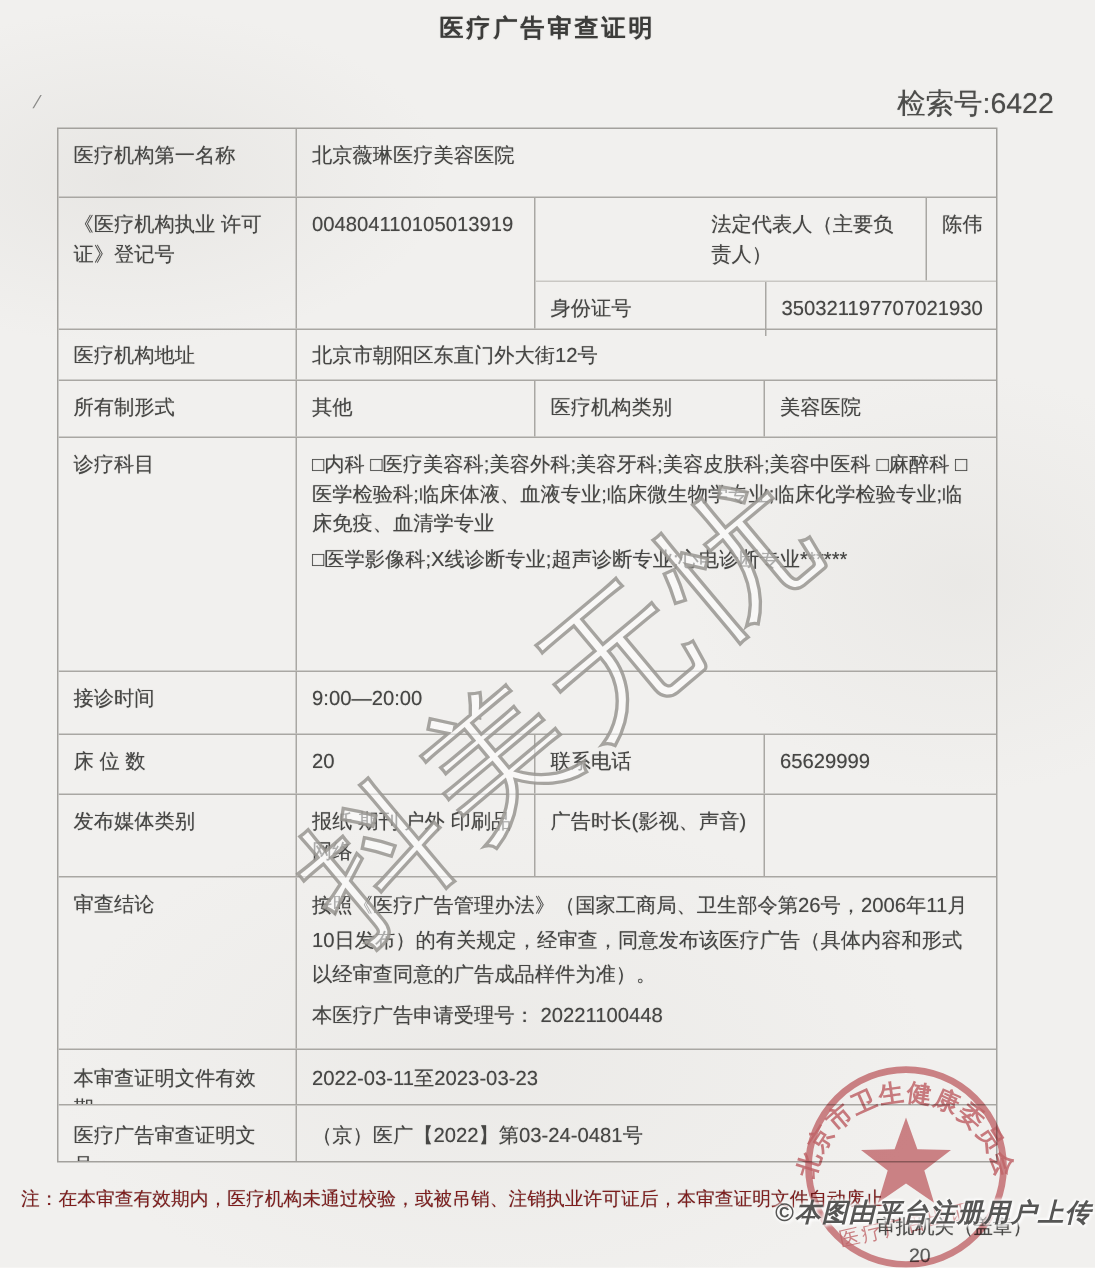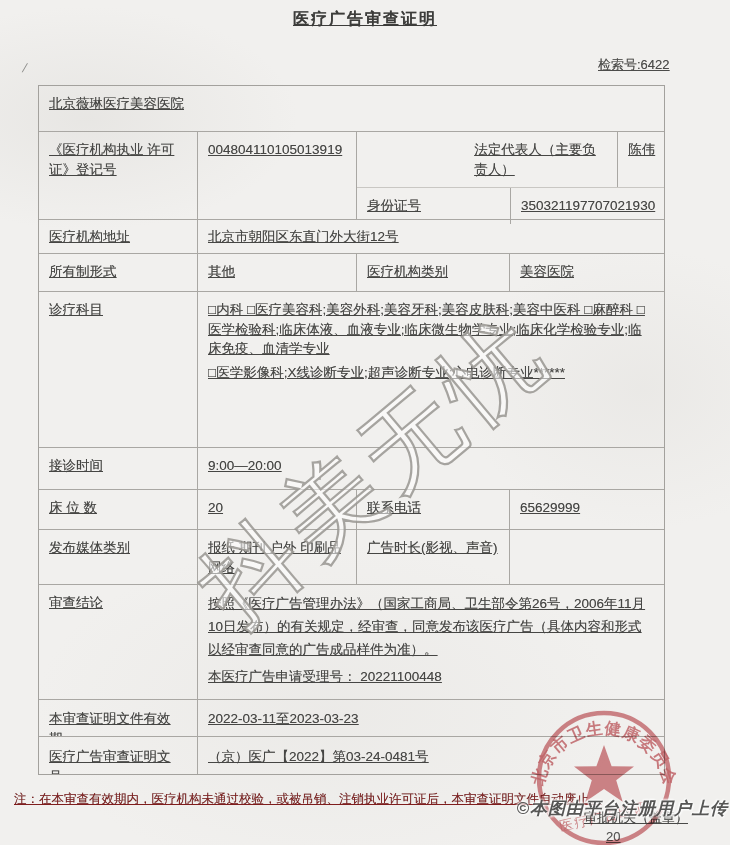--- a/index.html
+++ b/index.html
@@ -8,28 +8,28 @@
     position:relative;
     font-family:"Liberation Sans","DejaVu Sans",sans-serif;
     background:
       radial-gradient(ellipse 300px 160px at 12% 14%, rgba(214,212,208,.35), transparent 70%),
       radial-gradient(ellipse 260px 200px at 88% 46%, rgba(218,216,212,.30), transparent 70%),
       radial-gradient(ellipse 420px 240px at 45% 84%, rgba(221,219,215,.28), transparent 70%),
       #f1f0ee;
     color:#464644;
     overflow:hidden;
   }
-  .txt { text-shadow:0 0 .6px rgba(80,80,78,.55);text-decoration:underline; }
+  .txt { text-shadow:0 0 .6px rgba(80,80,78,.55); }
 
   .doc-title {
     position:absolute; top:9px; left:0; width:730px;
     text-align:center; font-size:16px; font-weight:bold;
     letter-spacing:2px; color:#3c3c3a;
   }
-  .index-no { position:absolute; top:56px; left:598px; font-size:13px; color:#4c4c4a; }
+  .index-no { position:absolute; top:56px; left:598px; font-size:19px; color:#4c4c4a; }
   .slash-mark { position:absolute; top:61px; left:23px; font-size:12px; color:#8a8a88; transform:skewX(-18deg); }
 
   
   .form-table {
     position:absolute; left:38px; top:85px; width:627px; height:690px;
     border:1px solid #a3a19d; display:flex; flex-direction:column; overflow:hidden;
     background:transparent;
   }
   .row { display:flex; flex-shrink:0; border-top:1px solid #a9a7a3; }
   .row:first-child { border-top:none; }
@@ -74,20 +74,21 @@
 </head>
 <body>
 
 <div class="doc-title txt">医疗广告审查证明</div>
 <div class="index-no txt">检索号:6422</div>
 <div class="slash-mark">/</div>
 
 <div class="form-table">
 
   <div class="row" style="height:45px">
+    <div class="cell c1 txt">医疗机构第一名称</div>
     <div class="cell span3 txt">北京薇琳医疗美容医院</div>
   </div>
 
   <div class="row" style="height:88px">
     <div class="cell c1 txt">《医疗机构执业 许可证》登记号</div>
     <div class="cell c2 txt">004804110105013919</div>
     <div class="subgrid">
       <div class="subrow" style="flex:1.35">
         <div class="sc1 txt">法定代表人（主要负责人）</div>
         <div class="sc2 txt">陈伟</div>

